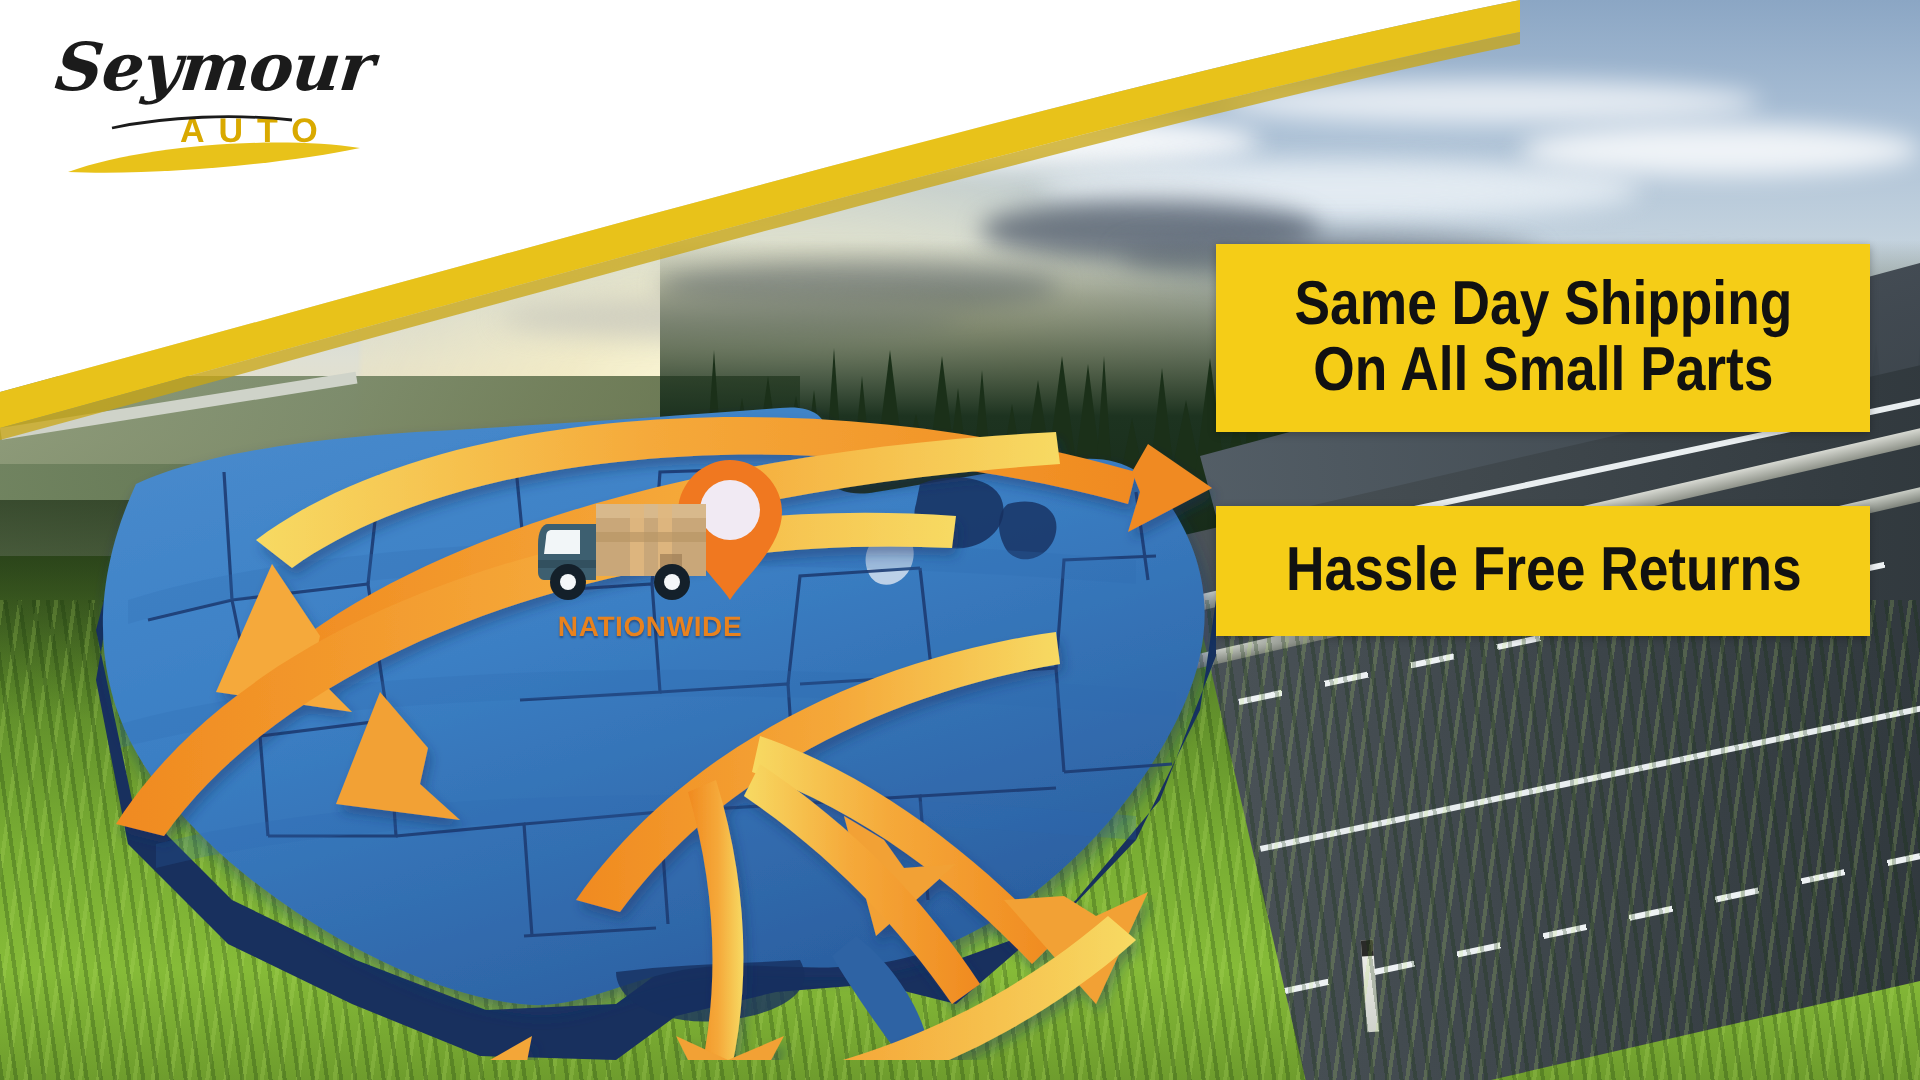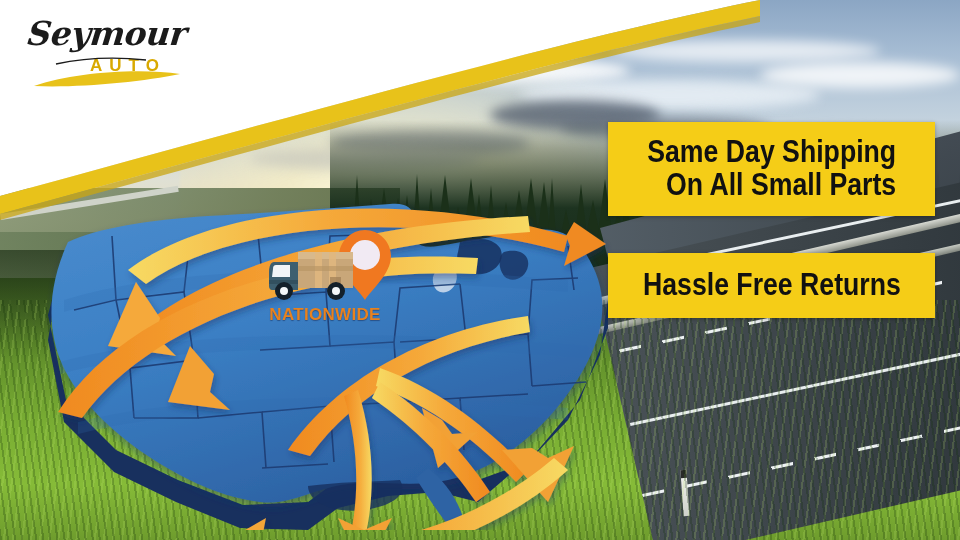--- a/index.html
+++ b/index.html
@@ -118,21 +118,21 @@
   
   .pin{position:absolute;left:337px;top:228px;width:56px;height:74px;}
   .truck{position:absolute;left:268px;top:246px;width:95px;height:58px;}
   .nwlabel{
     position:absolute;left:255px;top:306px;width:140px;
     text-align:center;color:#e8821e;font-weight:bold;
     font-family:"Liberation Sans",sans-serif;
     line-height:1.0;letter-spacing:.3px;
     text-shadow:0 1px 1px rgba(20,30,70,.45);
   }
-  .nwlabel .l1{font-size:17px;display:block;}
+  .nwlabel .l1{font-size:14px;display:block;}
   .nwlabel .l2{font-size:21px;display:block;margin-top:2px;}
 
   
   .logo{position:absolute;left:22px;top:8px;width:180px;height:92px;}
   .logo .script{
     position:absolute;left:6px;top:6px;
     font-family:"DejaVu Serif",serif;font-style:italic;font-weight:bold;
     font-size:33px;color:#1b1b1b;letter-spacing:-.5px;
     transform:skewX(-6deg);
   }
@@ -145,21 +145,21 @@
   
   .fbox{
     position:absolute;background:#F5CD17;
     display:flex;align-items:center;justify-content:center;
     text-align:center;color:#111111;
     font-family:"Liberation Sans Narrow","Liberation Sans",sans-serif;
     font-weight:bold;line-height:1.06;
     box-shadow:0 1px 4px rgba(0,0,0,.28);
   }
   .fbox span{display:block;transform:scaleX(.86);}
-  #box1{left:608px;top:122px;width:327px;height:94px;font-size:31px;text-align:right;}
+  #box1{left:608px;top:122px;width:327px;height:94px;font-size:31px;}
   #box2{left:608px;top:253px;width:327px;height:65px;font-size:31px;}
   #box3{left:612px;top:354px;width:323px;height:96px;font-size:31px;}
 </style>
 </head>
 <body>
 
 <div class="stage">
 
   <div class="photo">
     <div class="sky"></div>

